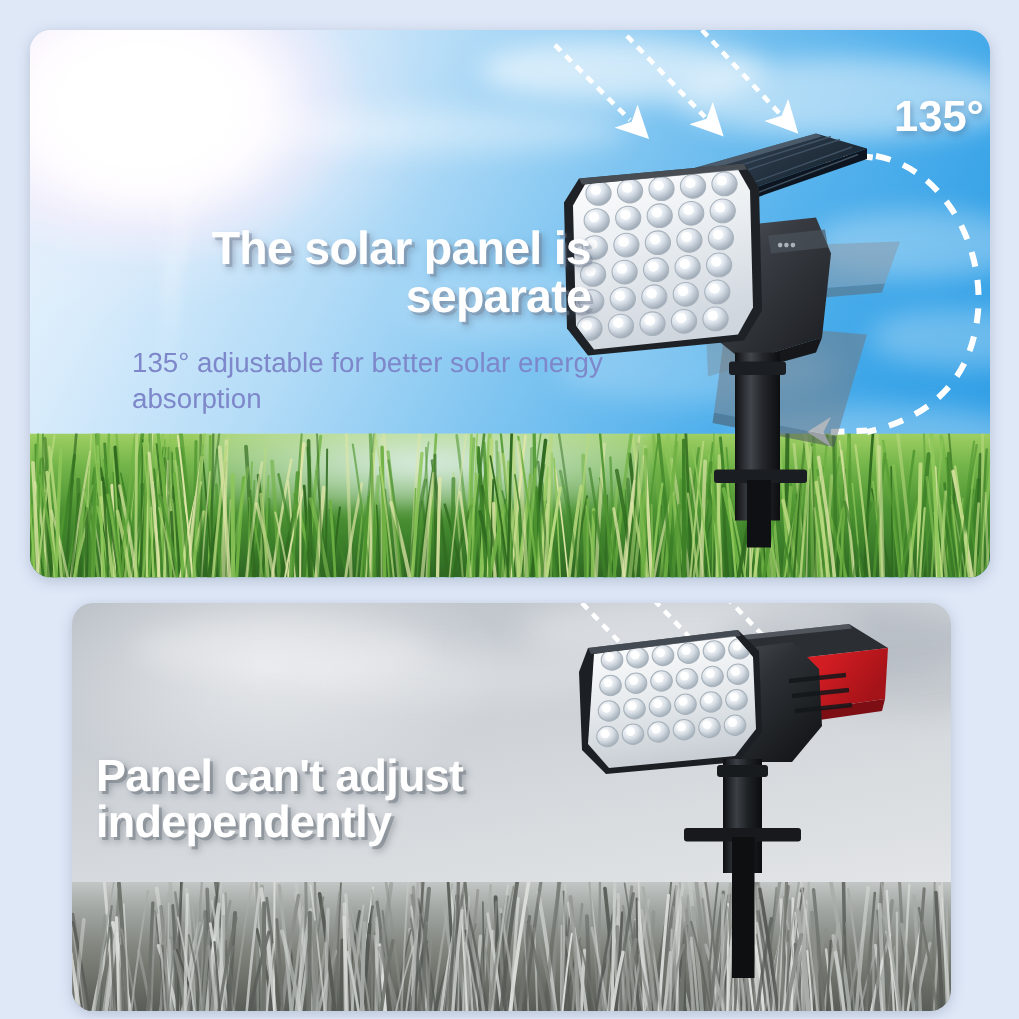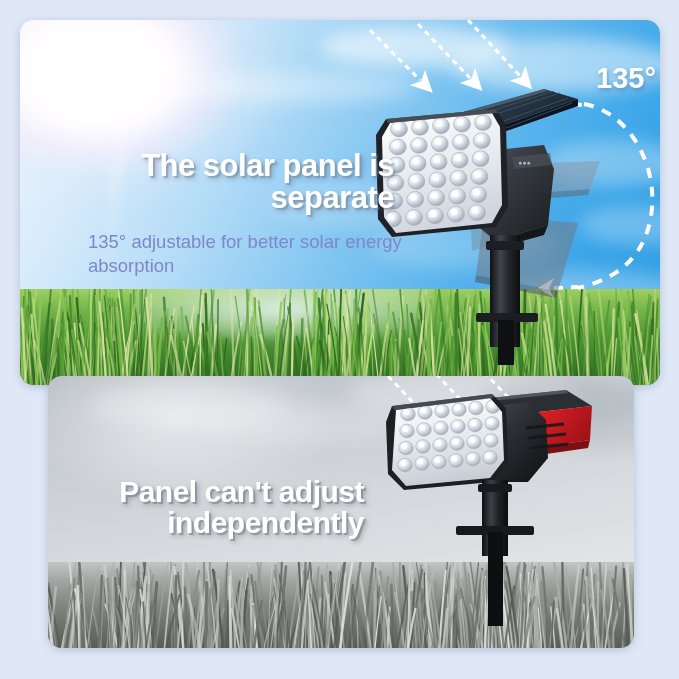--- a/index.html
+++ b/index.html
@@ -85,24 +85,23 @@
   .grass-haze {
     position: absolute;
     left: 18%; top: -10px; width: 46%; height: 60px;
     background: radial-gradient(ellipse at center, rgba(236,246,255,0.85), rgba(236,246,255,0));
     filter: blur(5px);
   }
 
   
   #card-bottom {
     left: 48px;
-    top: 376px;
+    top: 402px;
     width: 586px;
     height: 272px;
-    text-align: right;
   }
   .sky-gray {
     position: absolute;
     inset: 0;
     background:
       radial-gradient(ellipse 220px 120px at 22% 16%, rgba(255,255,255,0.55) 0%, rgba(255,255,255,0) 72%),
       linear-gradient(170deg, #b9bfc6 0%, #c7ccd2 22%, #d4d8dc 46%, #dde0e3 66%, #e6e8ea 84%, #eceef0 100%);
   }
   .cloud-gray { background: rgba(255,255,255,0.55); }
   .cloud-dark { background: rgba(120,130,142,0.40); }

